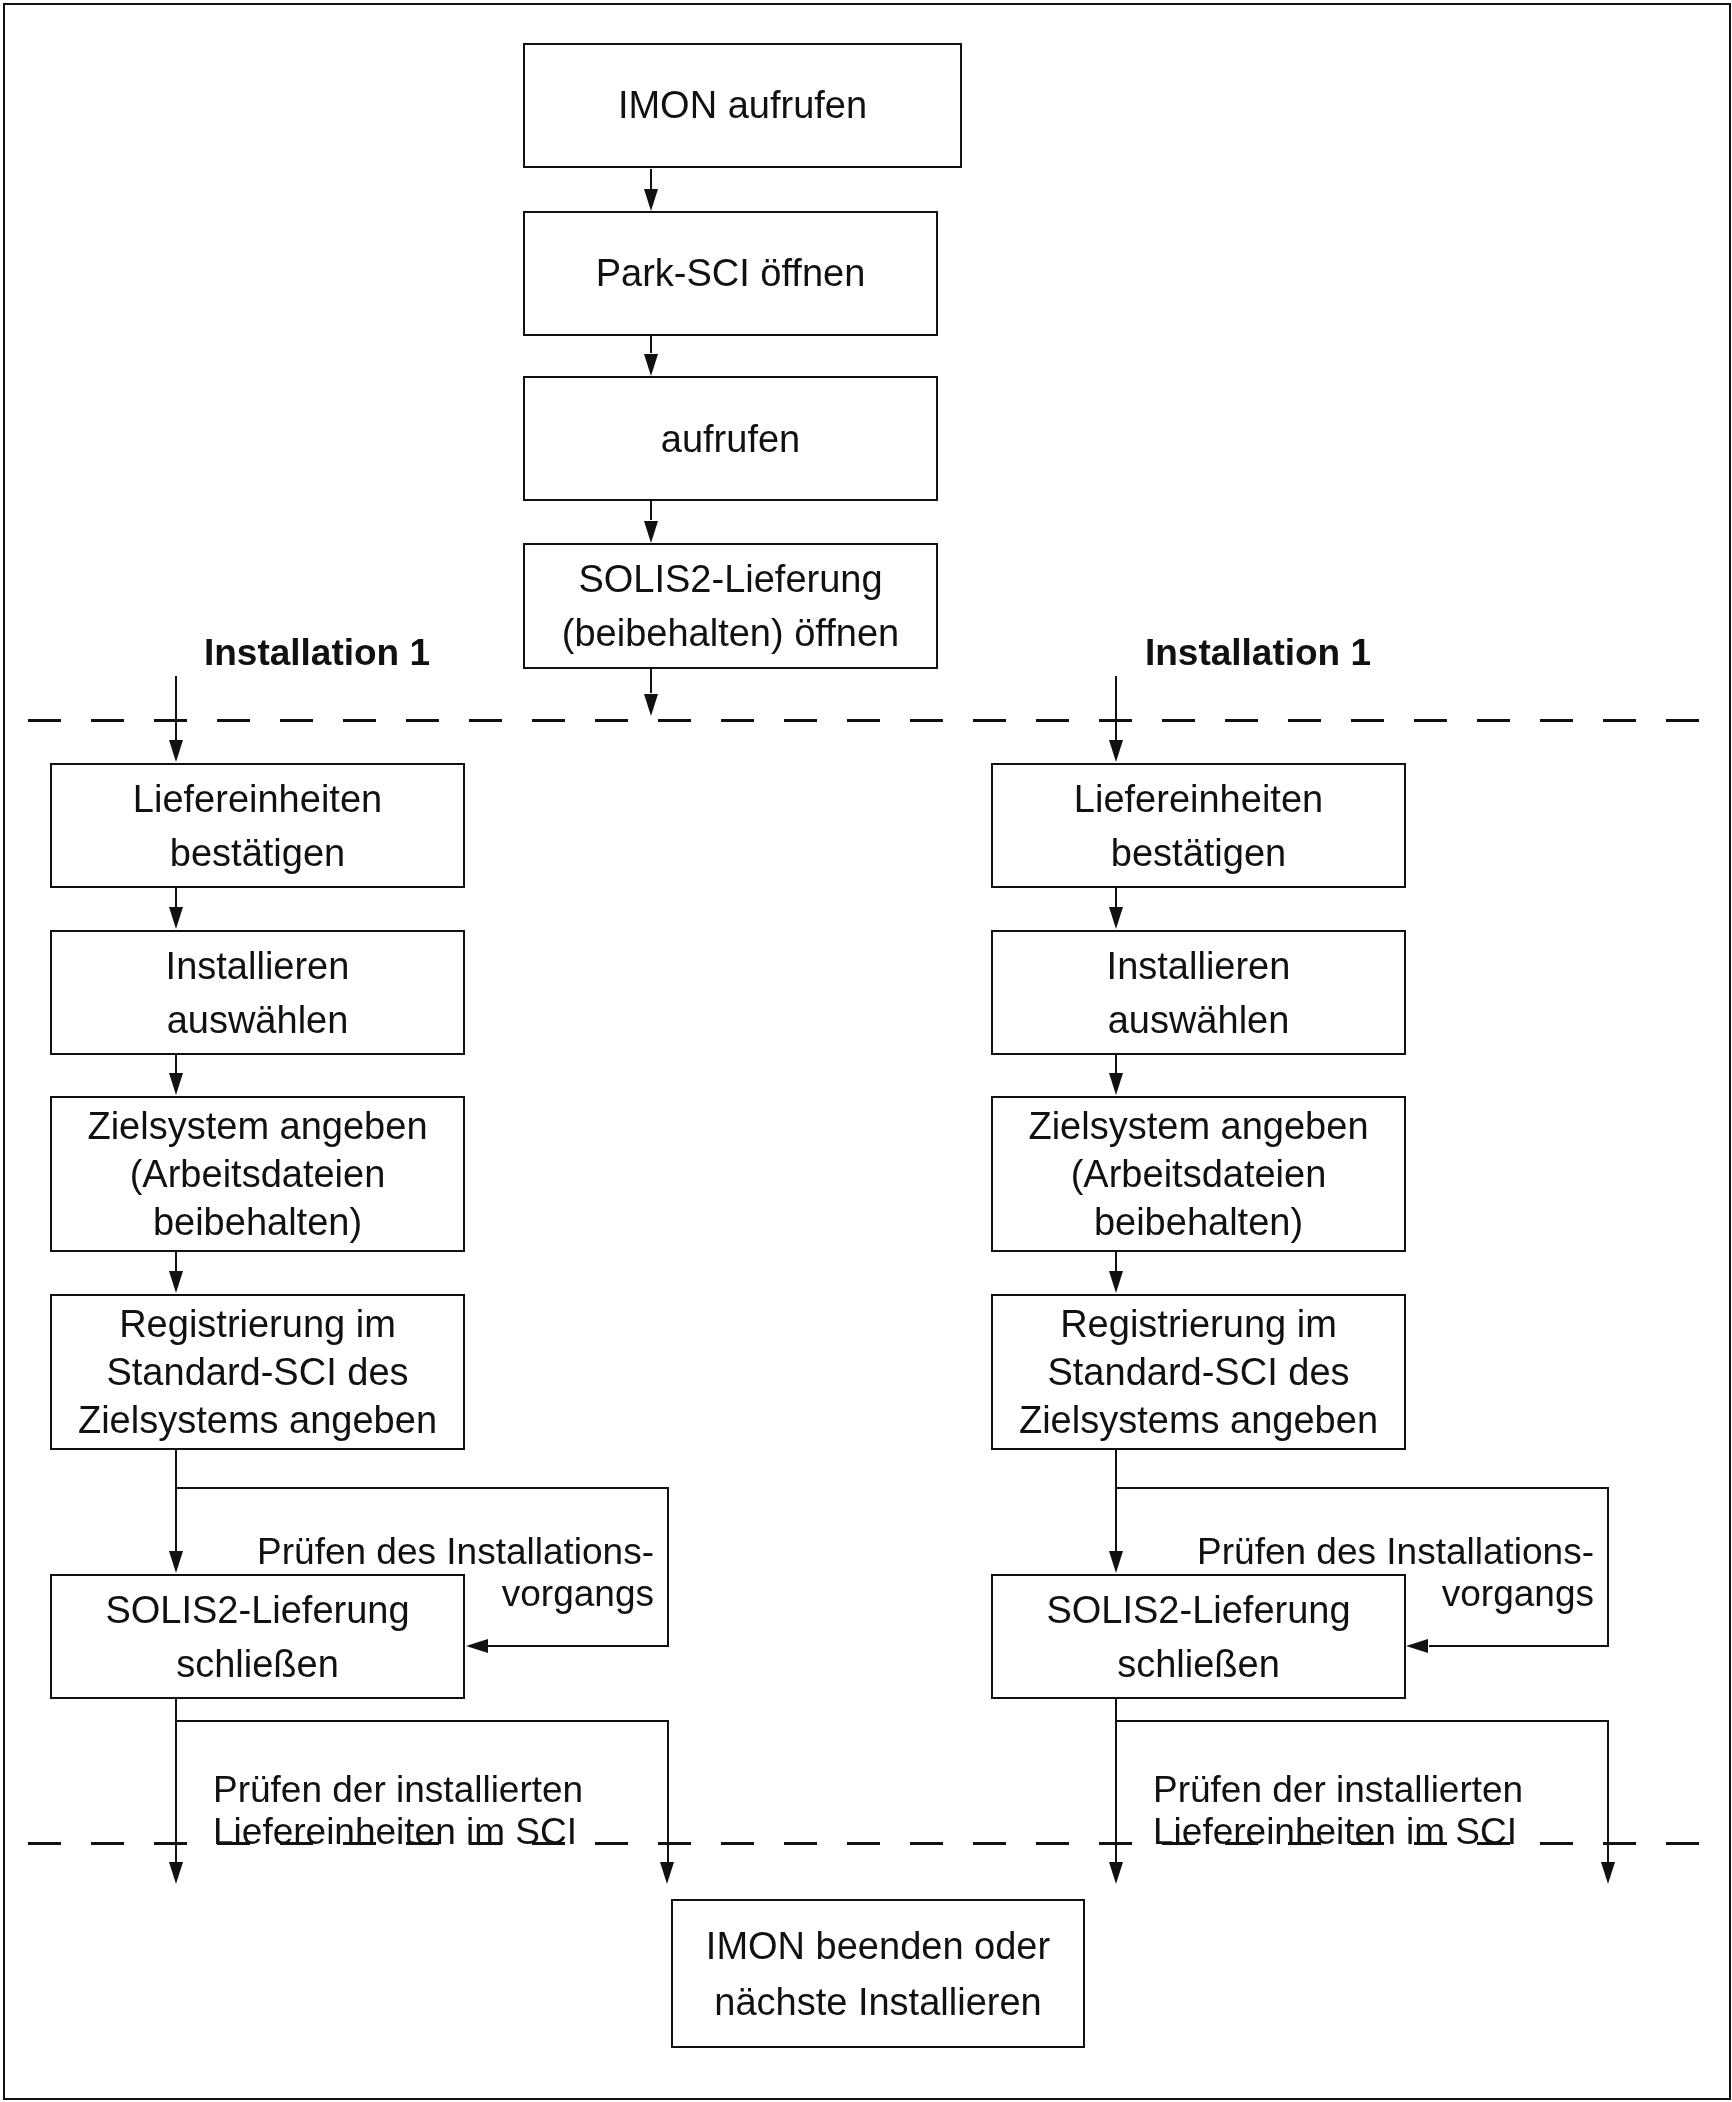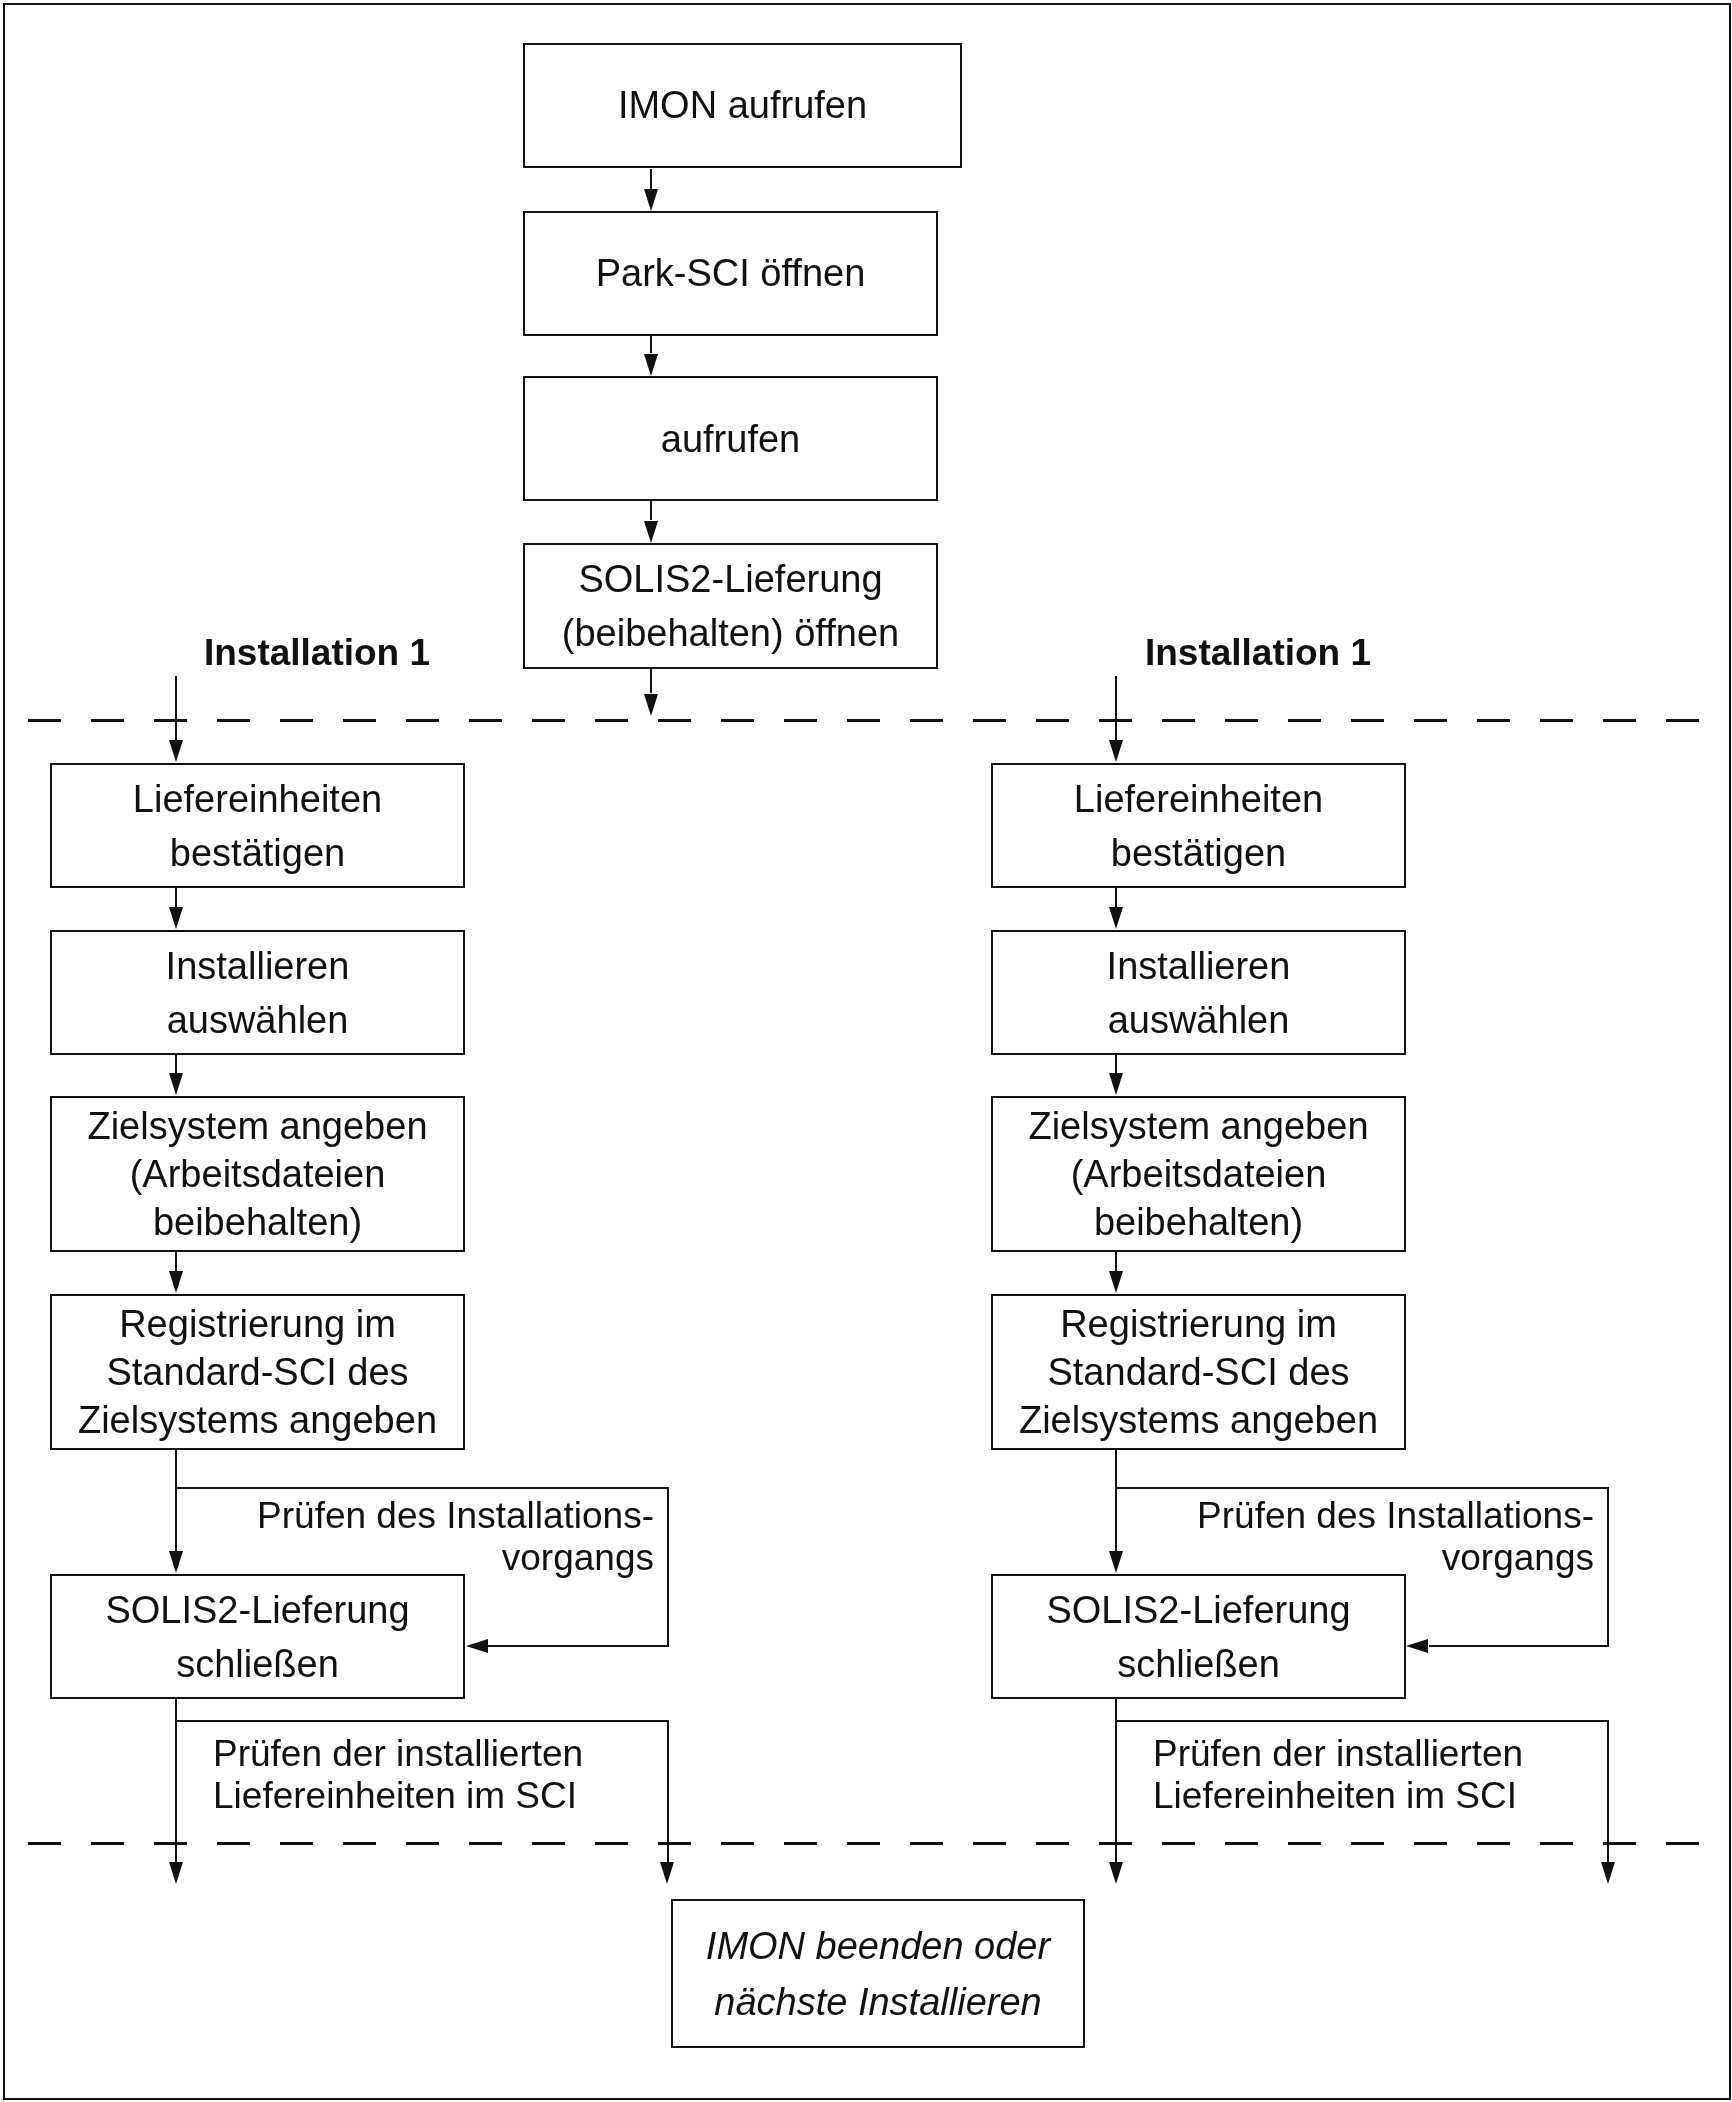--- a/index.html
+++ b/index.html
@@ -8,33 +8,33 @@
     font-family:"Liberation Sans", sans-serif;color:#111111;overflow:hidden;
   }
   .frame{position:absolute;left:2.6px;top:2.6px;width:1728px;height:2097px;
     border:2.6px solid #111111;box-sizing:border-box;}
   .box{position:absolute;box-sizing:border-box;border:2.6px solid #111111;background:#ffffff;
     display:flex;flex-direction:column;align-items:center;justify-content:center;
     text-align:center;font-size:38px;color:#111111;}
   .box .ln{display:block;white-space:nowrap;}
   .lh2 .ln{line-height:54px;}
   .lh3 .ln{line-height:48px;}
-  .lhb .ln{line-height:56px;font-style:italic;}
+  .lhb .ln{line-height:56px;}
   .vline{position:absolute;width:1.7px;background:#111111;}
   .hline{position:absolute;height:1.7px;background:#111111;}
   .ah-d{position:absolute;width:0;height:0;
     border-left:7px solid transparent;border-right:7px solid transparent;
     border-top:22.6px solid #111111;}
   .ah-l{position:absolute;width:0;height:0;
     border-top:7px solid transparent;border-bottom:7px solid transparent;
     border-right:22.6px solid #111111;}
   .dash{position:absolute;height:2.6px;
     background:repeating-linear-gradient(90deg,#111111 0 33px,transparent 33px 63px);}
   .plabel{position:absolute;font-weight:bold;font-size:37px;text-align:center;white-space:nowrap;}
-  .annot{position:absolute;font-size:37px;line-height:42px;}
+  .annot{position:absolute;font-size:37px;line-height:42px;margin-top:36px;}
   .annot.right{text-align:right;}
   .annot.center{}
   .annot .ln{display:block;white-space:nowrap;}
 </style>
 </head>
 <body>
 
 <div class="canvas">
   <div class="frame"></div>
 

